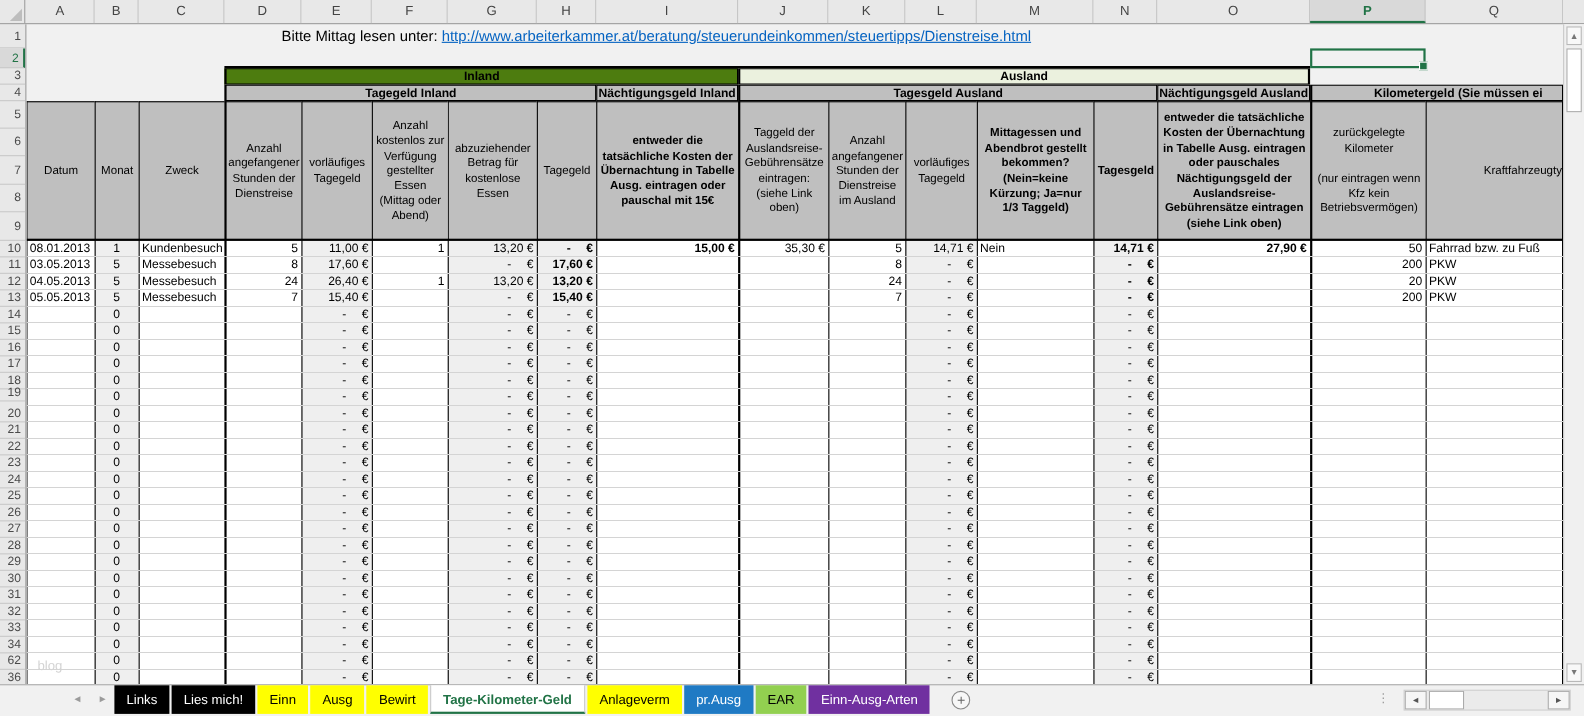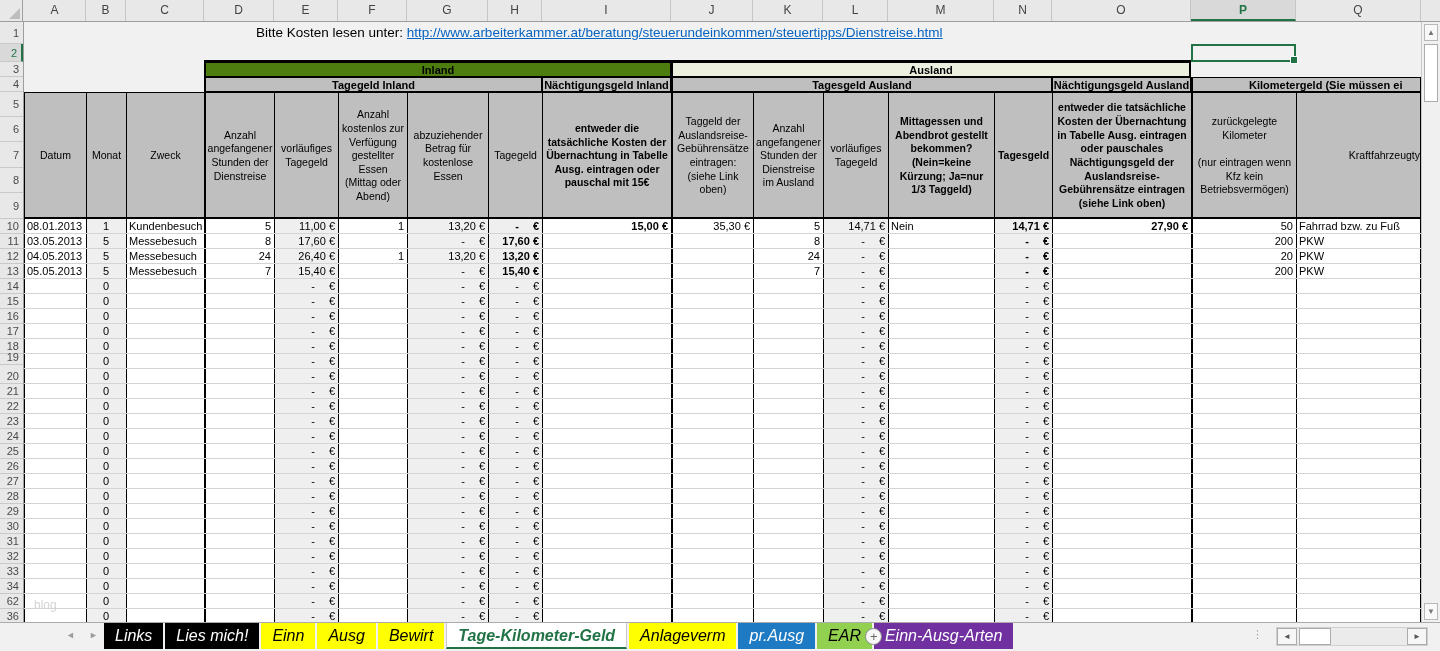--- a/index.html
+++ b/index.html
@@ -75,22 +75,22 @@
   .varrow{position:absolute;left:2px;width:14px;height:17px;background:#F8F8F8;
           border:1px solid #B8B8B8;box-sizing:border-box;color:#777;font-size:8px;
           text-align:center;line-height:15px;}
   #vthumb{position:absolute;left:2px;top:22px;width:14px;height:58px;background:#FFFFFF;
           border:1px solid #ABABAB;box-sizing:border-box;}
   
   #tabbar{position:absolute;left:0;top:622px;width:1440px;height:29px;background:#F1F1F1;
           border-top:1px solid #ABABAB;box-sizing:border-box;z-index:40;}
   #tabnav{position:absolute;left:66px;top:7px;color:#9b9b9b;font-size:9px;letter-spacing:14px;}
   #tabstrip{position:absolute;left:104px;top:0;height:26px;display:flex;align-items:stretch;}
-  .tab{height:26px;line-height:26px;padding:0 11px;font-size:16px;margin-right:2px;
-       box-sizing:border-box;white-space:nowrap;font-style:italic;}
+  .tab{height:26px;line-height:26px;padding:0 11px;font-size:12px;margin-right:2px;
+       box-sizing:border-box;white-space:nowrap;}
   .tab.active{font-weight:bold;border:1px solid #C9C9C9;border-top:none;
               border-bottom:2px solid #217346;}
   #newsheet{position:absolute;top:5px;width:17px;height:17px;border:1px solid #8a8a8a;
             border-radius:50%;color:#666;font-size:13px;line-height:15px;text-align:center;
             background:#F7F7F7;box-sizing:border-box;}
   #tabdots{position:absolute;left:1252px;top:5px;color:#9a9a9a;font-size:11px;letter-spacing:0;}
   #hscroll{position:absolute;left:1276px;top:4px;width:152px;height:19px;background:#EBEBEB;
            border:1px solid #D0D0D0;box-sizing:border-box;}
   .harrow{position:absolute;top:0;width:20px;height:17px;background:#F6F6F6;border:1px solid #ABABAB;
           box-sizing:border-box;color:#555;font-size:8px;text-align:center;line-height:15px;}
@@ -163,21 +163,21 @@
       <div class="rowhead" style="top: 527px; height: 15px; line-height: 15px;">32</div>
       <div class="rowhead" style="top: 542px; height: 15px; line-height: 15px;">33</div>
       <div class="rowhead" style="top: 557px; height: 15px; line-height: 15px;">34</div>
       <div class="rowhead" style="top: 572px; height: 15px; line-height: 15px;">62</div>
       <div class="rowhead" style="top: 587px; height: 15px; line-height: 15px;">36</div>
     </div>
 
   <div id="sheet">
     <div id="gridlines"></div>
     <div id="inforow">
-      <span>Bitte Kosten lesen unter: </span><a href="#">http://www.arbeiterkammer.at/beratung/steuerundeinkommen/steuertipps/Dienstreise.html</a>
+      <span>Bitte Mittag lesen unter: </span><a href="#">http://www.arbeiterkammer.at/beratung/steuerundeinkommen/steuertipps/Dienstreise.html</a>
     </div>
     <div id="sel-box">
       <div id="sel-handle"></div>
     </div>
     <div id="watermark">blog</div>
 
   <div class="colbg" style="left: 0px; width: 62px;"></div>
       <div class="colbg formula" style="left: 62px; width: 40px;"></div>
       <div class="colbg" style="left: 102px; width: 78px;"></div>
       <div class="colbg thickL" style="left: 180px; width: 70px;"></div>

